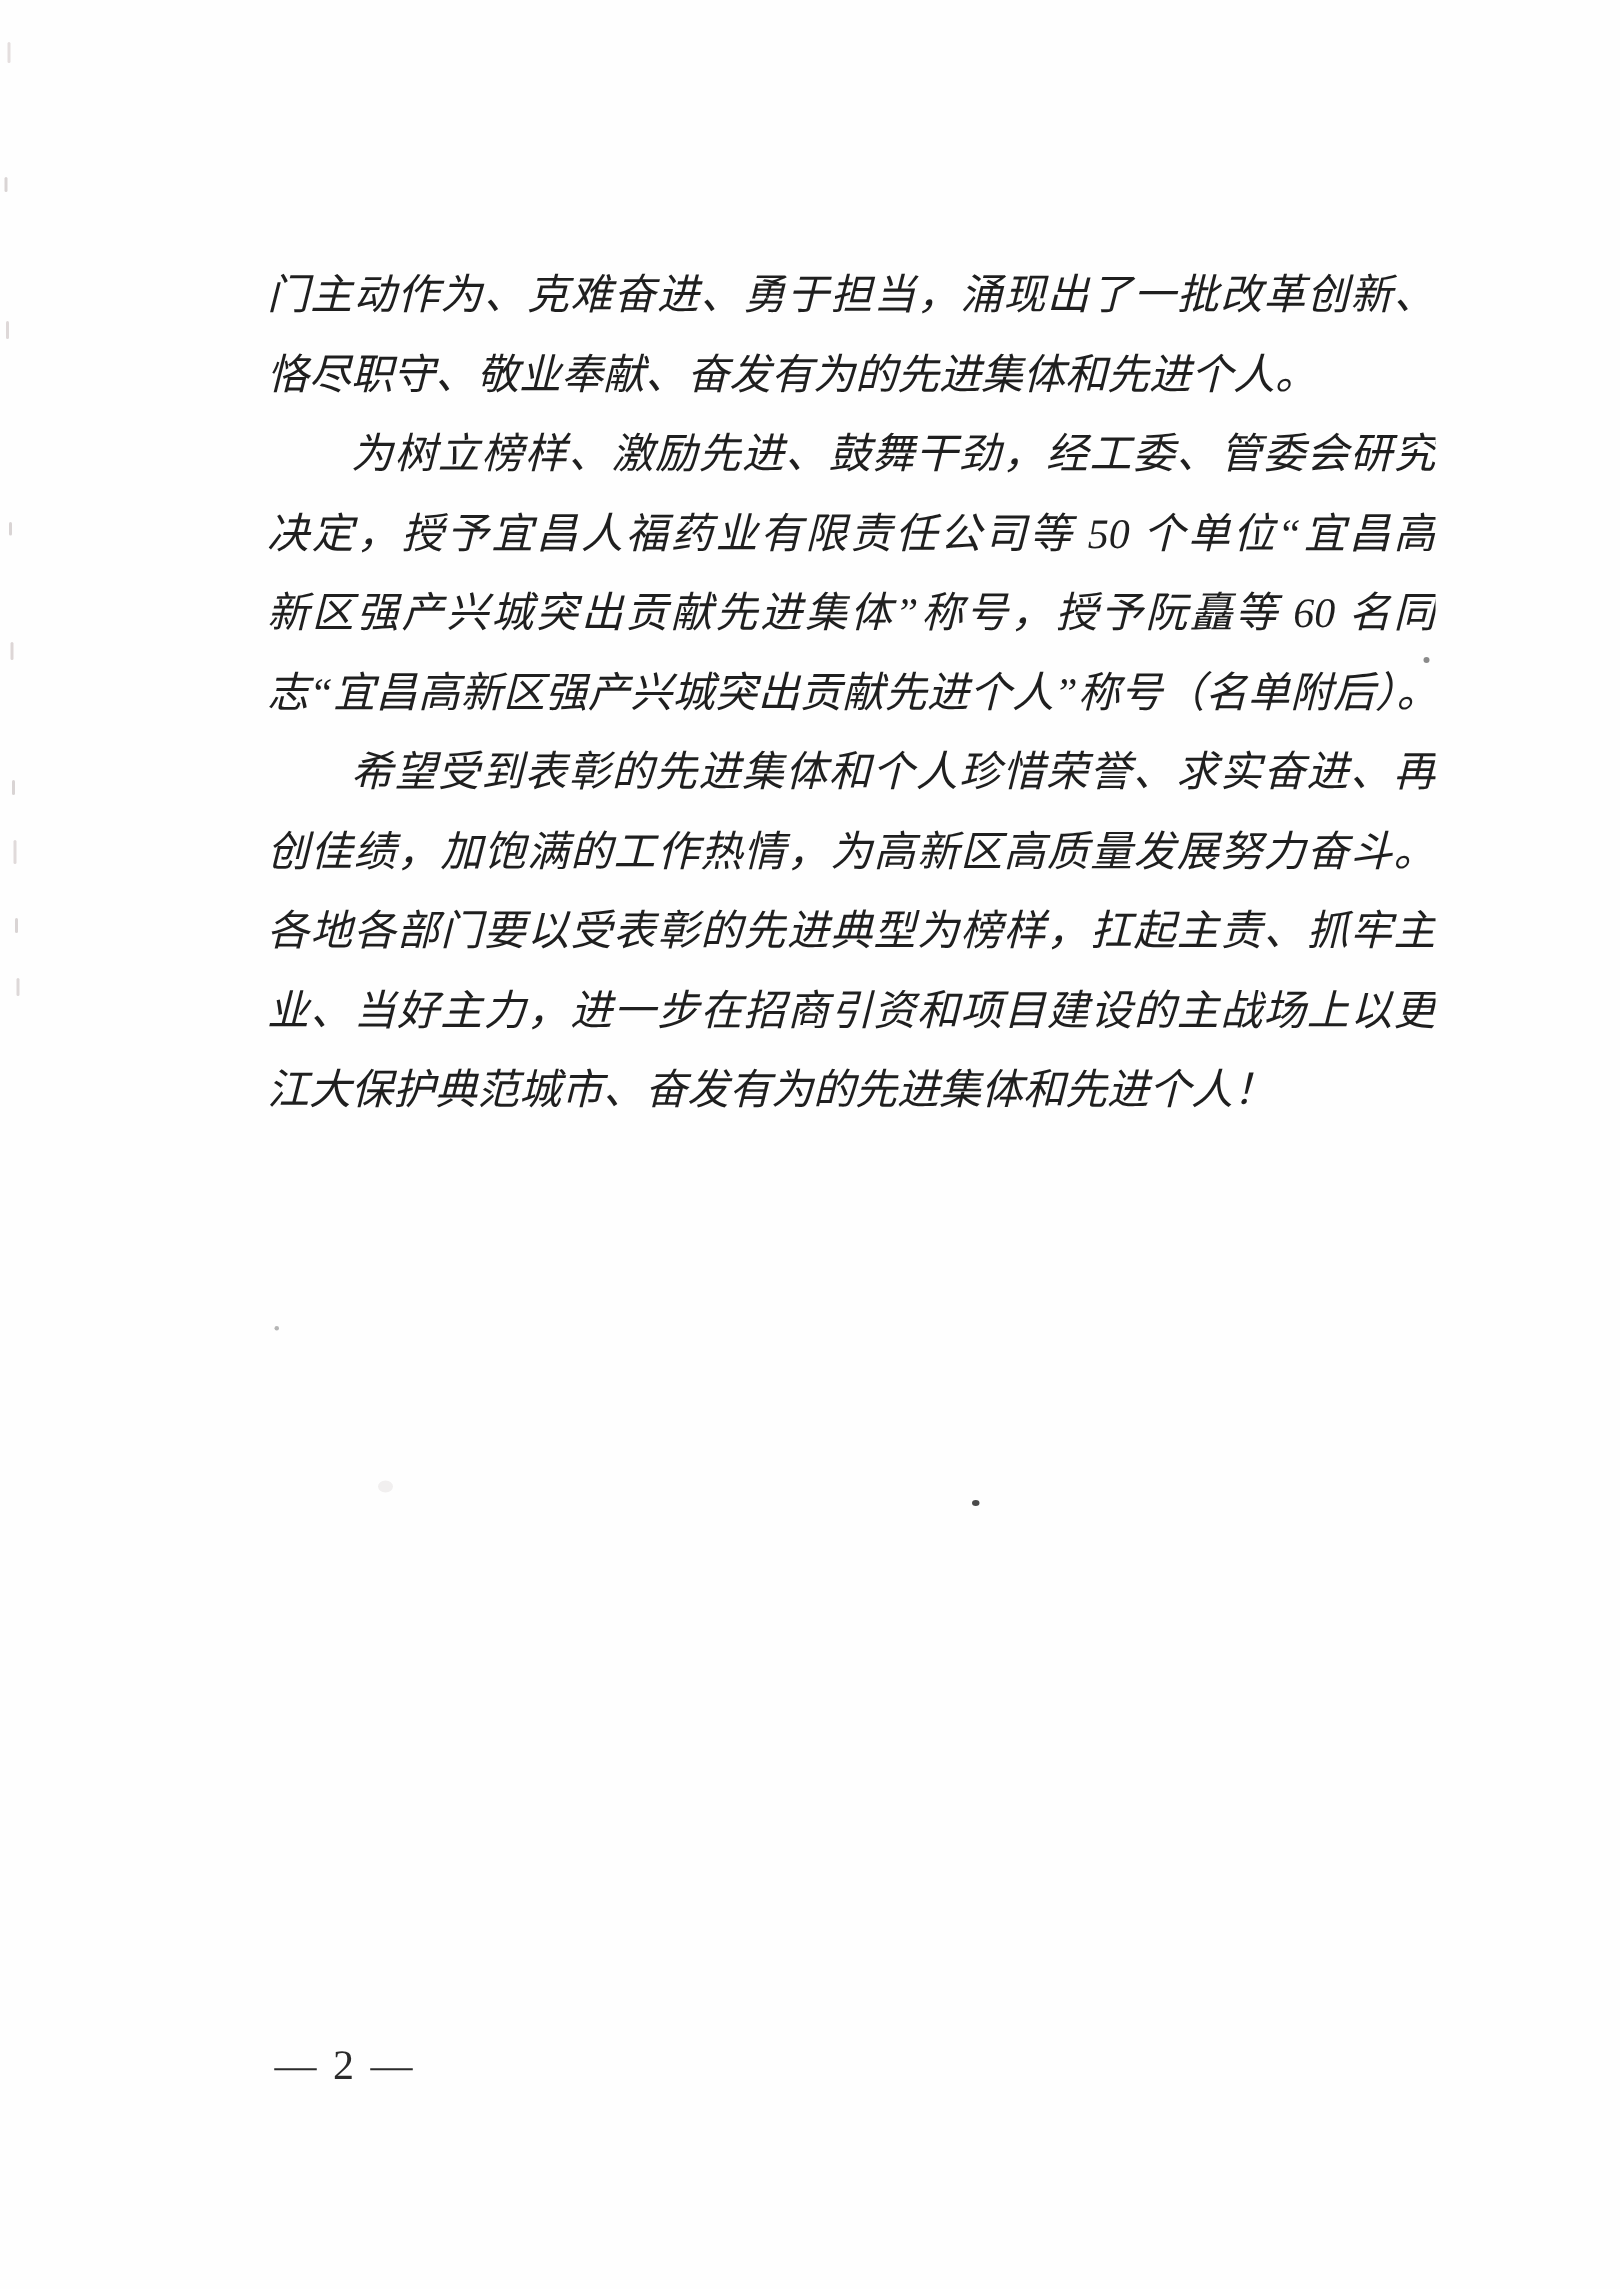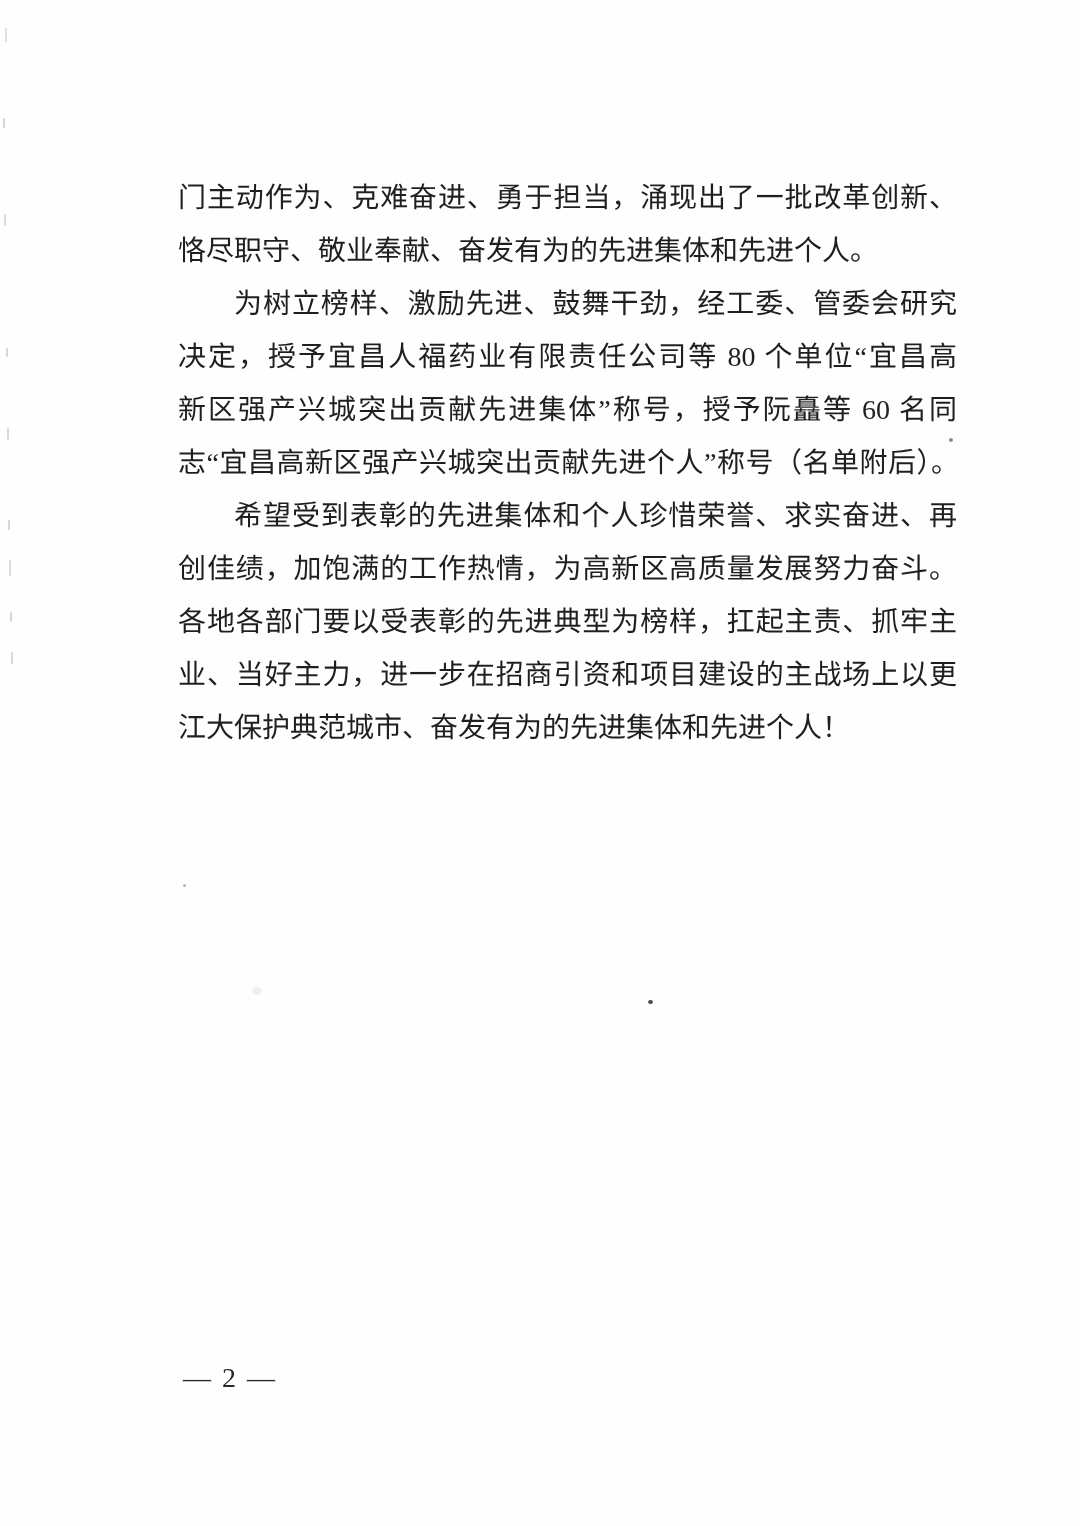--- a/index.html
+++ b/index.html
@@ -20,21 +20,21 @@
     background: #fefefe;
   }
   .text-block {
     position: absolute;
     left: 178px;
     top: 171px;
     width: 779px;
     color: #1f1f1f;
     font-size: 28px;
   }
-  .paragraph { margin: 0; padding: 0; }
+  .paragraph { margin: 0; padding: 0; font-style: italic; }
   .line {
     height: 53px;
     line-height: 53px;
     white-space: nowrap;
     text-align: justify;
     text-align-last: justify;
     text-justify: inter-character;
     white-space: normal;
     overflow: hidden;
   }
@@ -90,21 +90,21 @@
 
   <div class="text-block">
 
     <div class="paragraph">
       <div class="line">门主动作为、克难奋进、勇于担当，涌现出了一批改革创新、</div>
       <div class="line natural">恪尽职守、敬业奉献、奋发有为的先进集体和先进个人。</div>
     </div>
 
     <div class="paragraph">
       <div class="line indent">为树立榜样、激励先进、鼓舞干劲，经工委、管委会研究</div>
-      <div class="line">决定，授予宜昌人福药业有限责任公司等 80 个单位“宜昌高</div>
+      <div class="line">决定，授予宜昌人福药业有限责任公司等 50 个单位“宜昌高</div>
       <div class="line">新区强产兴城突出贡献先进集体”称号，授予阮矗等 60 名同</div>
       <div class="line tight">志“宜昌高新区强产兴城突出贡献先进个人”称号（名单附后）。</div>
     </div>
 
     <div class="paragraph">
       <div class="line indent">希望受到表彰的先进集体和个人珍惜荣誉、求实奋进、再</div>
       <div class="line">创佳绩，加饱满的工作热情，为高新区高质量发展努力奋斗。</div>
       <div class="line">各地各部门要以受表彰的先进典型为榜样，扛起主责、抓牢主</div>
       <div class="line">业、当好主力，进一步在招商引资和项目建设的主战场上以更</div>
       <div class="line natural">江大保护典范城市、奋发有为的先进集体和先进个人！</div>

